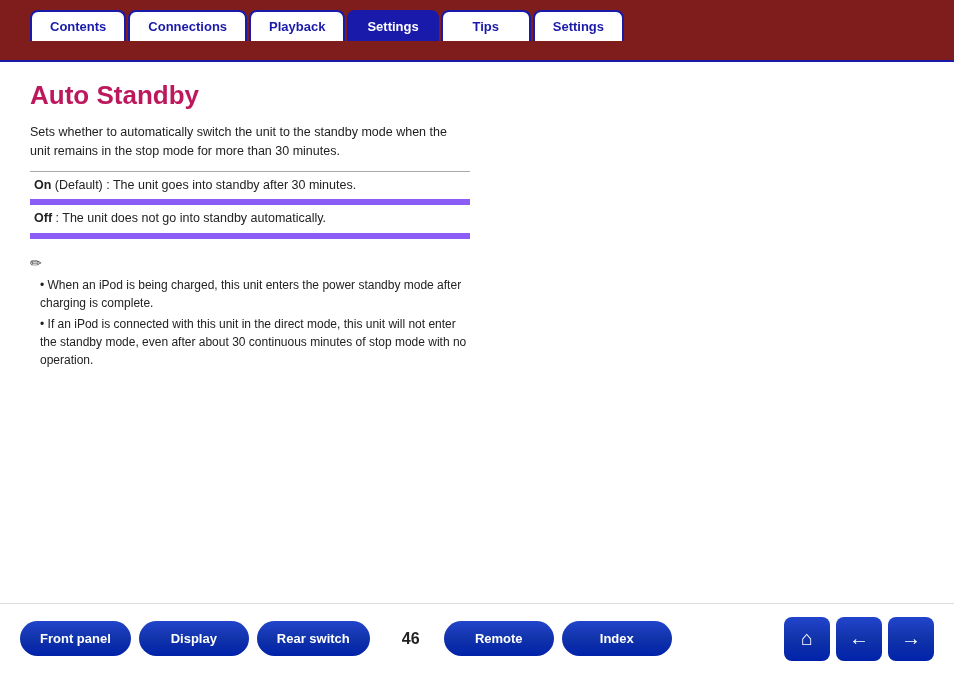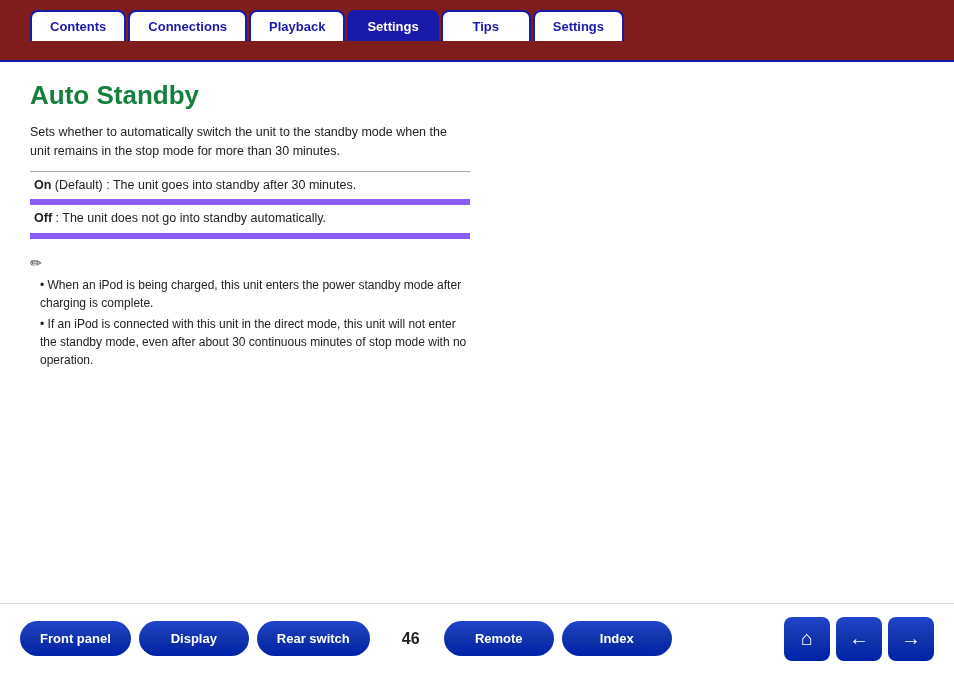--- a/index.html
+++ b/index.html
@@ -50,21 +50,21 @@
 
     
     .main-content {
       padding: 18px 30px 10px 30px;
       max-width: 500px;
     }
 
     .page-title {
       font-size: 26px;
       font-weight: bold;
-      color: #15803d;
+      color: #be185d;
       margin-bottom: 12px;
     }
 
     .description {
       font-size: 12.5px;
       color: #222;
       margin-bottom: 10px;
       line-height: 1.5;
     }
 

